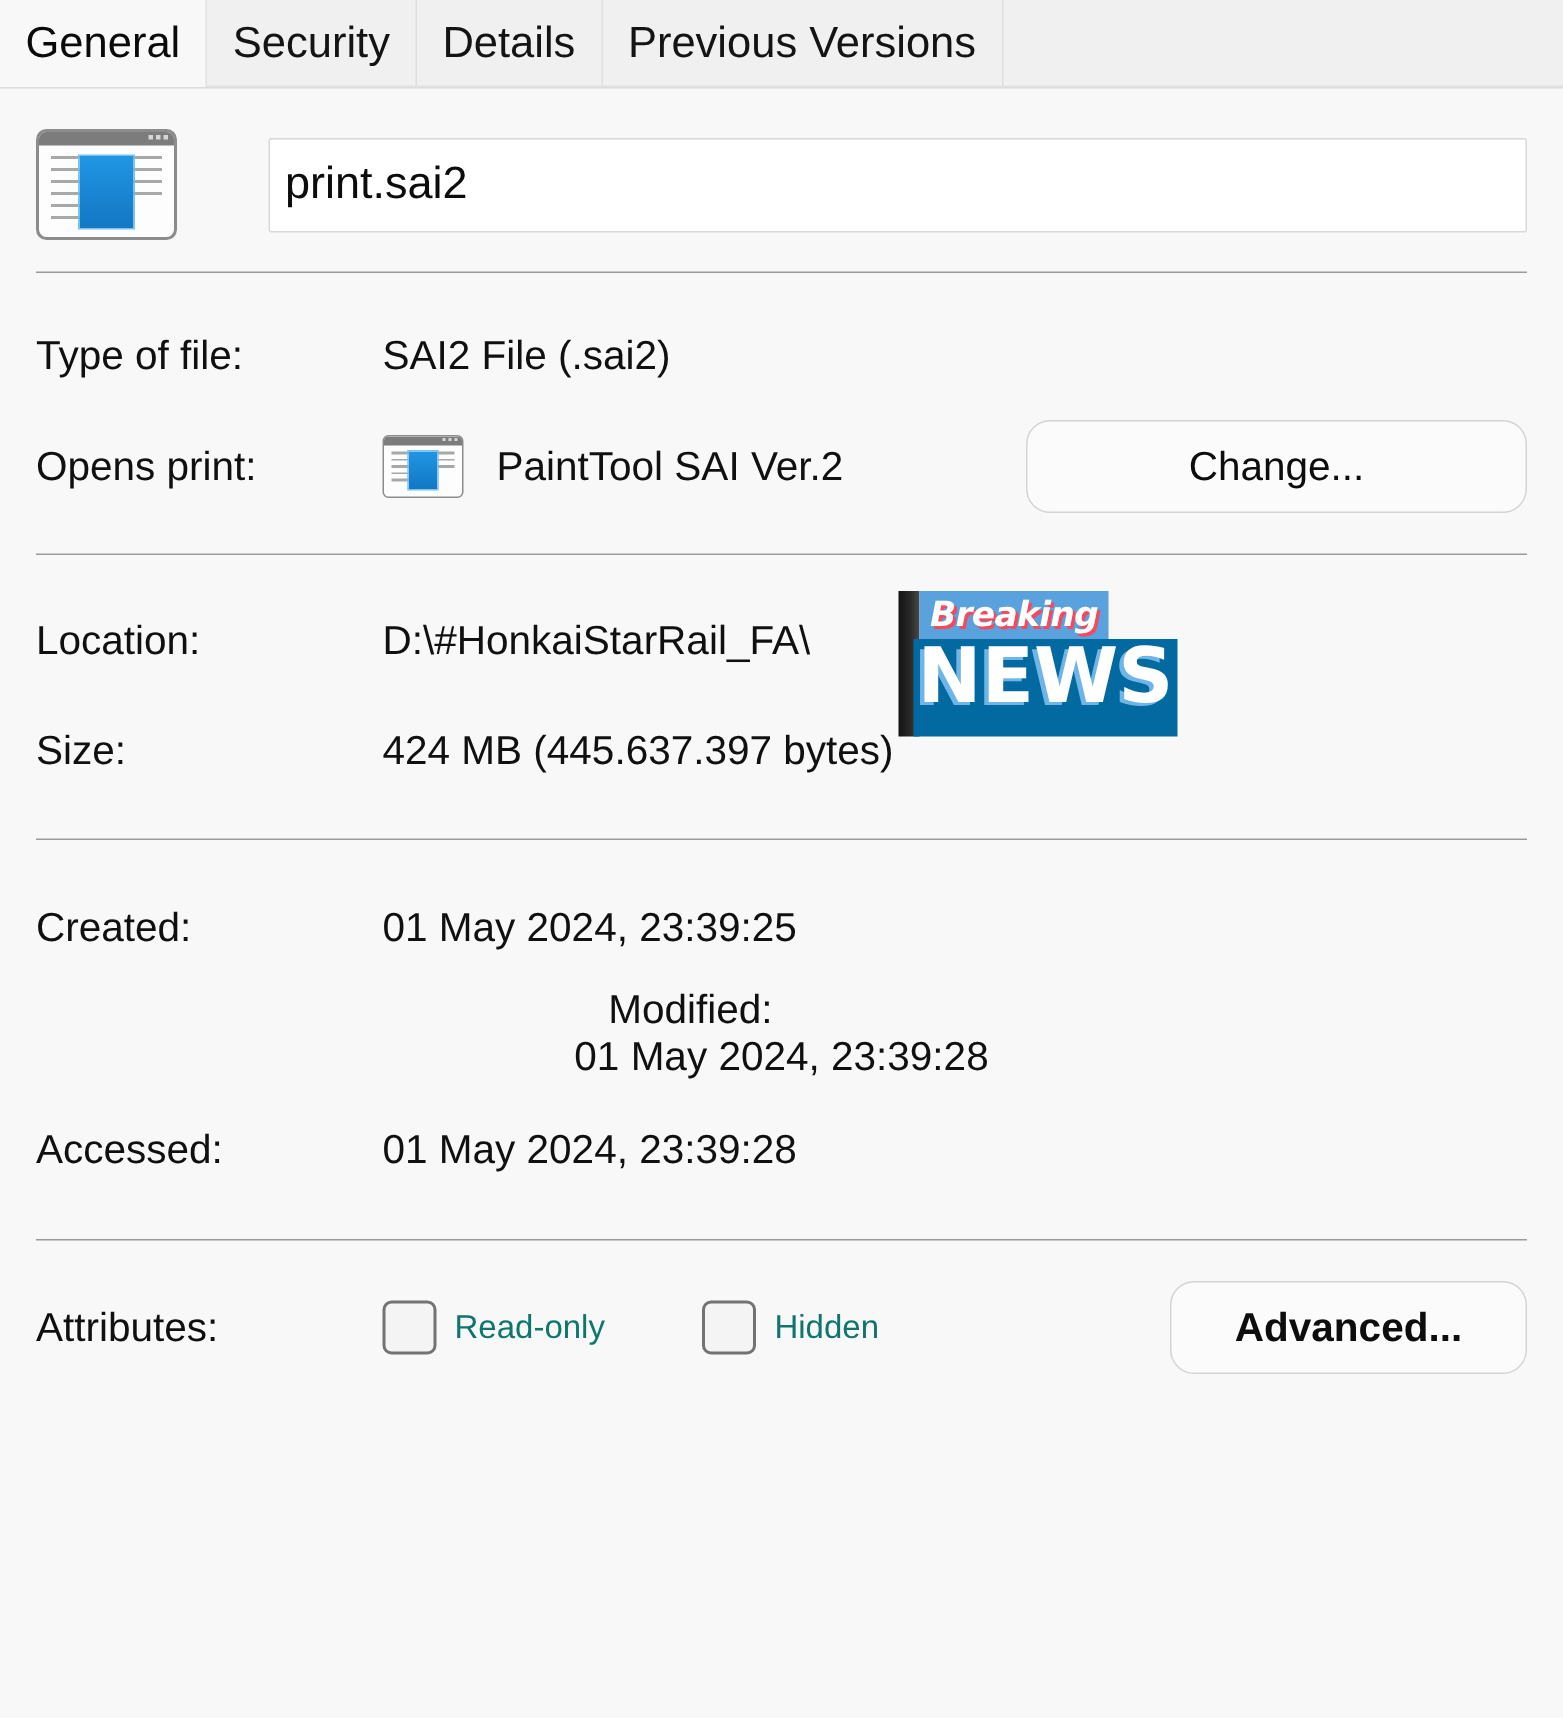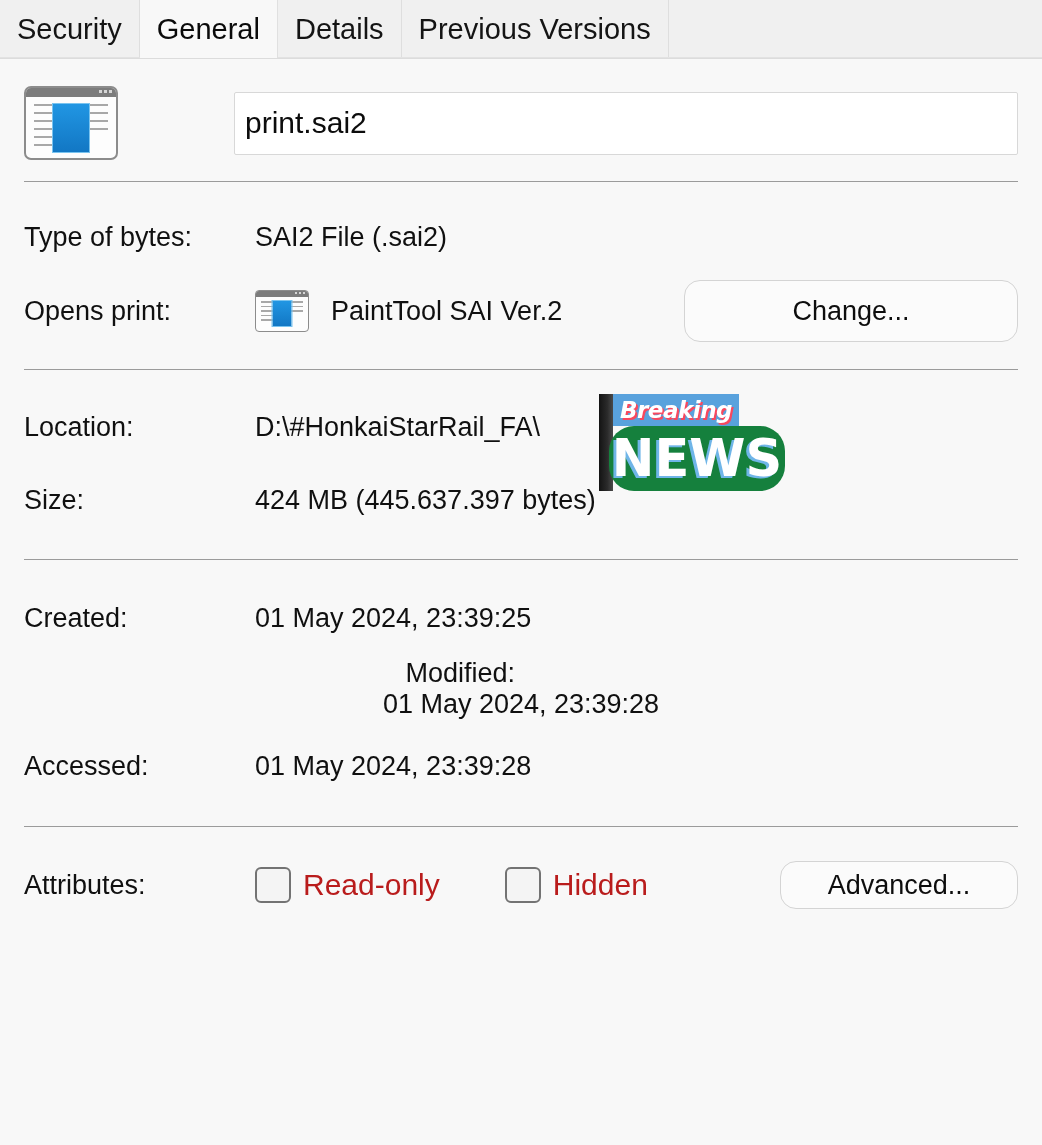--- a/index.html
+++ b/index.html
@@ -88,21 +88,21 @@
   
   .headerrow {
     display: flex;
     align-items: center;
     height: 122px;
     padding-top: 6px;
     box-sizing: border-box;
   }
   .nameinput {
     flex: 1;
-    margin-left: 116px;
+    margin-left: 61px;
     height: 63px;
     background: #ffffff;
     border: 1px solid #d8d8d8;
     border-radius: 2px;
     display: flex;
     align-items: center;
     padding: 0 10px;
     box-sizing: border-box;
     font-size: 30px;
     color: #0c0c0c;
@@ -188,37 +188,38 @@
     justify-content: center;
     box-sizing: border-box;
     cursor: default;
   }
   .btn-change {
     width: 334px;
     height: 62px;
   }
   .btn-advanced {
     width: 238px;
-    height: 48px;
+    height: 62px;
+    font-weight: bold;
   }
 
   
   .cbox {
     width: 36px;
     height: 36px;
     background: #f4f4f4;
     border: 2px solid #737373;
     border-radius: 6px;
     box-sizing: border-box;
     flex: 0 0 auto;
   }
   .cb-label {
-    font-size: 30px;
+    font-size: 22px;
     margin-left: 12px;
-    color: #b91c1c;
+    color: #0f766e;
     white-space: nowrap;
   }
 
   
   .newssticker {
     position: absolute;
     left: 599px;
     top: 394px;
     width: 190px;
     height: 97px;
@@ -252,45 +253,43 @@
     letter-spacing: -0.5px;
     text-shadow: 2px 2px 0 #f8485e;
     line-height: 1;
   }
   .news-main {
     position: absolute;
     left: 10px;
     top: 32px;
     width: 176px;
     height: 65px;
-    background: #15803d;
-    display: flex;
-    align-items: center;
+    background: #0369a1;
+    display: flex;
     justify-content: center;
-    border-radius: 25px;
   }
   .news-main span {
     font-family: "DejaVu Sans", sans-serif;
     font-weight: bold;
     font-size: 51px;
     color: #ffffff;
     letter-spacing: 0px;
     text-shadow: -3px 2px 0 #6fb5e8;
     line-height: 1;
   }
 </style>
 </head>
 <body>
 
 <div class="tabstrip">
+  <div class="tab active">
+    <span>General</span>
+  </div>
   <div class="tab">
     <span>Security</span>
-  </div>
-  <div class="tab active">
-    <span>General</span>
   </div>
   <div class="tab">
     <span>Details</span>
   </div>
   <div class="tab">
     <span>Previous Versions</span>
   </div>
 </div>
 
 <div class="panel">
@@ -319,21 +318,21 @@
           <span></span>
       </div>
       <div class="sai-canvas"></div>
     </div>
     <div class="nameinput" title="File name">print.sai2</div>
   </div>
 
   <div class="sep"></div>
 
   <div class="row" style="height:68px; margin-top:21px;">
-    <div class="label" style="width:231px;">Type of bytes:</div>
+    <div class="label" style="width:231px;">Type of file:</div>
     <div class="value">SAI2 File (.sai2)</div>
   </div>
 
   <div class="row" style="height:72px; margin-top:4px;">
     <div class="label" style="width:231px;">Opens print:</div>
     <div class="saiicon small">
       <div class="sai-titlebar">
         <div class="sai-dots">
             <i></i>
             <i></i>

